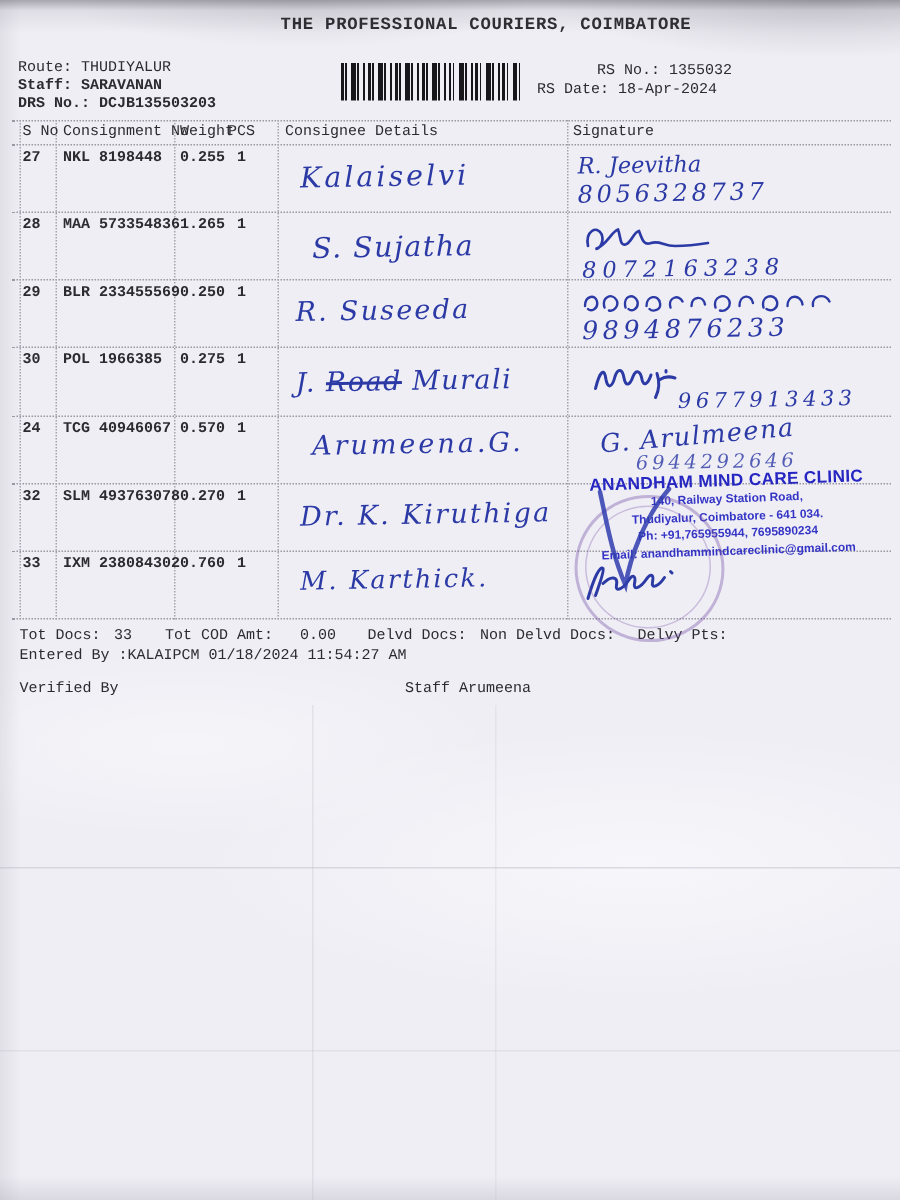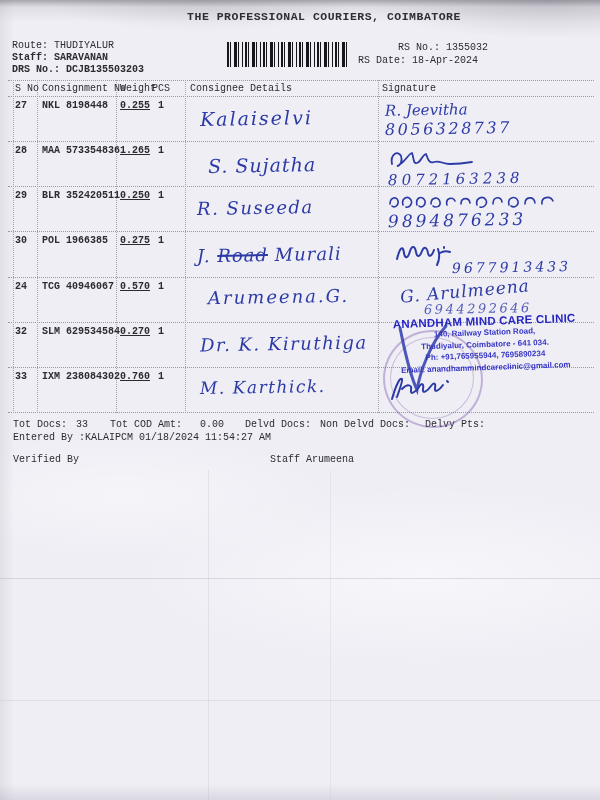--- a/index.html
+++ b/index.html
@@ -19,21 +19,21 @@
     padding-left: 24px;
   }
   .abs{position:absolute;}
   .pr{color:#2b2b30;font-size:10px;white-space:nowrap;}
   .bold{font-weight:700;}
   .title{width:600px;text-align:center;font-weight:700;color:#2e2e33;}
   .hline{left:8px;width:586px;height:0;border-top:1px dotted #9a98a2;}
   .vline{top:80px;height:333px;width:0;border-left:1px dotted #a5a3ad;}
   .row{left:0;width:548px;height:45px;}
   .row .pr{position:absolute;top:4px;font-weight:700;}
-  .c-sno{left:15px;} .c-con{left:42px;} .c-wt{left:120px;text-decoration:underline;} .c-pcs{left:158px;}
+  .c-sno{left:15px;} .c-con{left:42px;} .c-wt{left:120px;} .c-pcs{left:158px;}
   .hw{position:absolute;font-family:"DejaVu Serif",serif;font-style:italic;
       color:#2c3aa6;white-space:nowrap;transform:rotate(-1deg);}
   .ph{letter-spacing:2.5px;}
   s{text-decoration-thickness:2px;}
   .scrib{position:absolute;}
   .stamp{left:386px;top:315px;width:198px;text-align:center;color:#2626c2;
          transform:rotate(-2deg);z-index:5;font-family:"Liberation Sans",sans-serif;}
   .stamp .sname{font-size:11.5px;font-weight:700;letter-spacing:.2px;white-space:nowrap;}
   .stamp .sline{font-size:8px;line-height:11.5px;font-weight:600;opacity:.92;white-space:nowrap;}
   .seal{left:383px;top:330px;width:96px;height:94px;border-radius:50%;
@@ -100,21 +100,21 @@
     <span class="pr c-pcs">1</span>
     <span class="hw" style="left:208px;top:13px;font-size:19px;letter-spacing:1px">S. Sujatha</span>
     <svg class="scrib" style="left:388px;top:7px" width="86" height="22" viewBox="0 0 86 22">
       <path d="M4,16 C2,6 10,2 13,8 C15,13 12,18 9,18 C16,16 20,6 24,5 C26,10 25,16 29,15 C33,14 34,7 38,6 C40,11 41,16 46,14 C52,12 54,16 62,16 C70,16 78,15 84,14" stroke="#2c3aa6" stroke-width="1.8" fill="none" stroke-linecap="round"></path>
     </svg>
     <span class="hw ph" style="left:388px;top:29px;font-size:15px;letter-spacing:4px">8072163238</span>
   </div>
 
   <div class="abs row" style="top:186px">
     <span class="pr c-sno">29</span>
-    <span class="pr c-con">BLR 352420511</span>
+    <span class="pr c-con">BLR 233455569</span>
     <span class="pr c-wt">0.250</span>
     <span class="pr c-pcs">1</span>
     <span class="hw" style="left:197px;top:11px;font-size:18px;letter-spacing:1.5px">R. Suseeda</span>
     <svg class="scrib" style="left:387px;top:6px" width="170" height="20" viewBox="0 0 170 20">
       <path d="M3,12 C3,5 10,4 11,9 C12,14 7,16 5,14 M16,13 C14,6 21,3 24,8 C26,12 22,16 19,15 M30,13 C28,5 36,3 38,9 C39,14 34,16 32,14 M44,12 C44,5 52,4 53,10 C54,15 48,16 46,14 M60,13 C58,6 66,4 68,9 M74,12 C74,5 82,5 83,11 M90,13 C88,6 96,3 99,8 C101,13 96,16 93,15 M106,12 C106,4 114,4 115,10 M122,13 C120,5 129,3 131,9 C132,14 127,16 124,14 M138,12 C138,4 147,4 148,11 M155,12 C154,5 163,3 166,9" stroke="#2c3aa6" stroke-width="1.6" fill="none" stroke-linecap="round"></path>
     </svg>
     <span class="hw ph" style="left:388px;top:24px;font-size:17px;letter-spacing:3px">9894876233</span>
   </div>
 
   <div class="abs row" style="top:231px">
@@ -134,21 +134,21 @@
     <span class="pr c-con">TCG 40946067</span>
     <span class="pr c-wt">0.570</span>
     <span class="pr c-pcs">1</span>
     <span class="hw" style="left:208px;top:9px;font-size:18px;letter-spacing:2px">Arumeena.G.</span>
     <span class="hw" style="left:400px;top:4px;font-size:17px;letter-spacing:1px;transform:rotate(-5deg)">G. Arulmeena</span>
     <span class="hw ph" style="left:424px;top:24px;font-size:13px;opacity:.8">6944292646</span>
   </div>
 
   <div class="abs row" style="top:322px">
     <span class="pr c-sno">32</span>
-    <span class="pr c-con">SLM 629534584</span>
+    <span class="pr c-con">SLM 493763078</span>
     <span class="pr c-wt">0.270</span>
     <span class="pr c-pcs">1</span>
     <span class="hw" style="left:200px;top:11px;font-size:18px;letter-spacing:1.5px">Dr. K. Kiruthiga</span>
   </div>
 
   <div class="abs row" style="top:367px">
     <span class="pr c-sno">33</span>
     <span class="pr c-con">IXM 238084302</span>
     <span class="pr c-wt">0.760</span>
     <span class="pr c-pcs">1</span>

